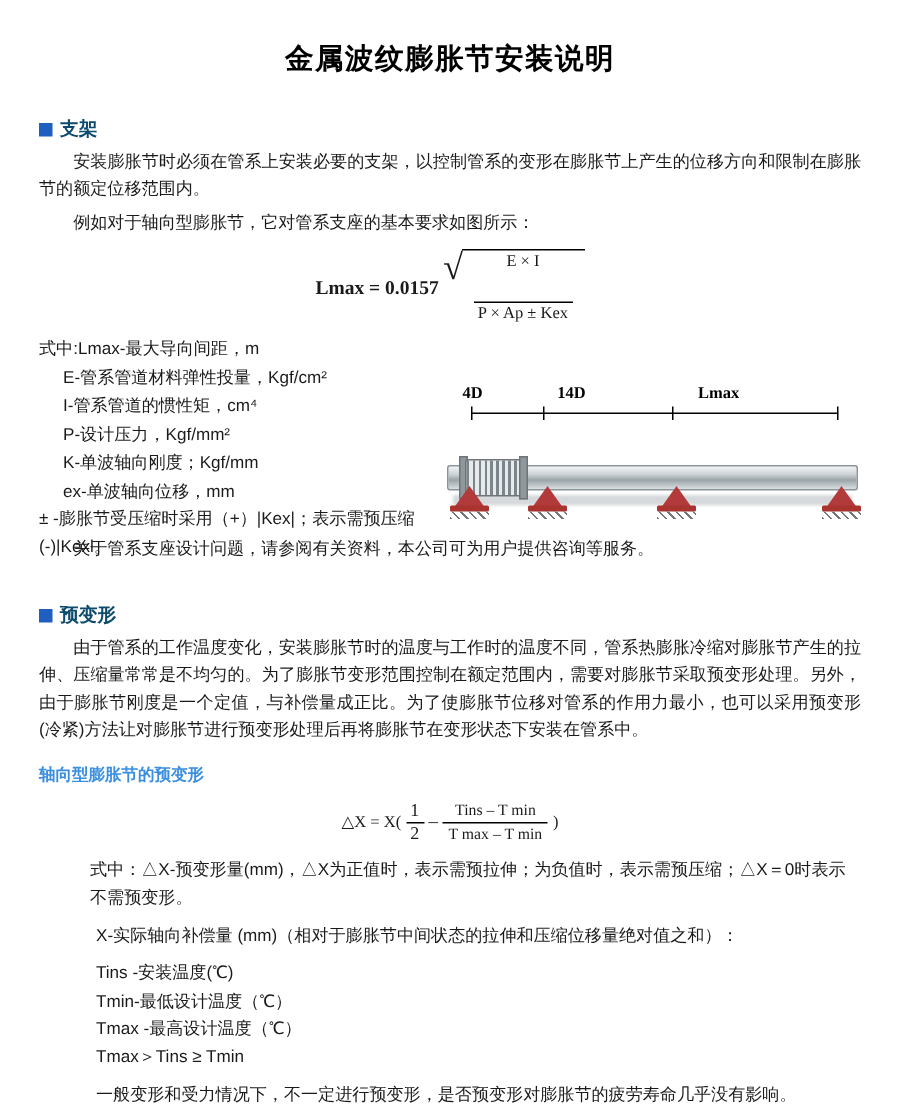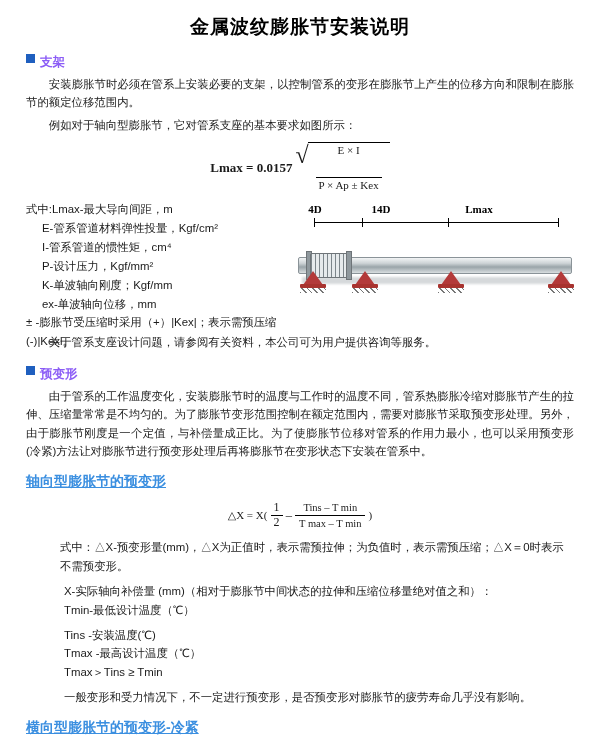--- a/index.html
+++ b/index.html
@@ -19,44 +19,44 @@
     width: 600px;
     height: 737px;
     box-sizing: border-box;
     padding: 0 26px;
   }
   .doc-title {
     text-align: center;
     font-size: 19px;
     font-weight: bold;
     letter-spacing: 1px;
-    margin-top: 14px;
+    margin-top: 26px;
     margin-bottom: 10px;
     color: #000;
   }
   .section-head {
-    color: #8b5cf6;
+    color: #0c4a6e;
     font-weight: bold;
     font-size: 12.5px;
-    margin: 14px 0 4px 0;
+    margin: 26px 0 4px 0;
     display: flex;
+    align-items: center;
     gap: 5px;
   }
   .blue-square {
     display: inline-block;
     width: 9px;
     height: 9px;
     background: #1f5fbf;
   }
   .sub-head {
     color: #3b8fe0;
     font-weight: bold;
-    font-size: 14px;
+    font-size: 11px;
     margin: 12px 0 6px 0;
-    text-decoration: underline;
   }
   p.para {
     font-size: 11.4px;
     line-height: 1.62;
     margin: 0 0 4px 0;
     text-align: justify;
     text-indent: 0;
   }
   p.indent {
     text-indent: 2em;
@@ -134,21 +134,21 @@
   .spec-list .list-line {
     padding-left: 16px;
   }
   .spec-list .first {
     padding-left: 0px;
   }
   .diagram {
     flex: 1 1 auto;
     position: relative;
     height: 118px;
-    margin-top: 3px;
+    margin-top: 32px;
   }
   .dim-row {
     display: flex;
     font-size: 11px;
     font-weight: bold;
     font-family: "Liberation Serif", serif;
     color: #000;
     margin-bottom: 2px;
   }
   .dim-4d { width: 46px; text-align: center; }
@@ -393,21 +393,21 @@
     <span>–</span>
     <span class="frac2">
       <span class="num">Tins – T min</span>
       <span class="den">T max – T min</span>
     </span>
     <span class="big">)</span>
   </div>
 
   <p class="list-line tight">式中：△X-预变形量(mm)，△X为正值时，表示需预拉伸；为负值时，表示需预压缩；△X＝0时表示不需预变形。</p>
   <p class="list-line tight" style="padding-left:38px;margin-top:6px;">X-实际轴向补偿量 (mm)（相对于膨胀节中间状态的拉伸和压缩位移量绝对值之和）：</p>
+  <p class="list-line tight" style="padding-left:38px;margin-top:6px;">Tins -安装温度(℃)</p>
   <p class="list-line tight" style="padding-left:38px;">Tmin-最低设计温度（℃）</p>
-  <p class="list-line tight" style="padding-left:38px;margin-top:6px;">Tins -安装温度(℃)</p>
   <p class="list-line tight" style="padding-left:38px;">Tmax -最高设计温度（℃）</p>
   <p class="list-line tight" style="padding-left:38px;">Tmax＞Tins ≥ Tmin</p>
   <p class="list-line tight" style="padding-left:38px;margin-top:6px;">一般变形和受力情况下，不一定进行预变形，是否预变形对膨胀节的疲劳寿命几乎没有影响。</p>
 
   <div class="sub-head">横向型膨胀节的预变形-冷紧</div>
 
 </div>
 
 </body></html>

